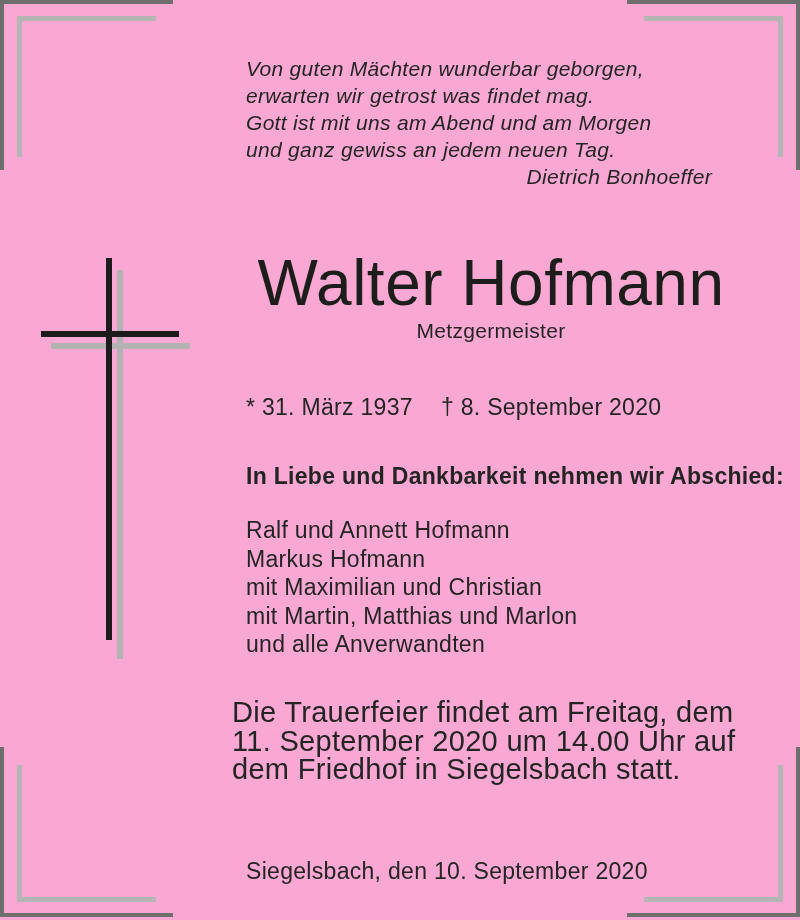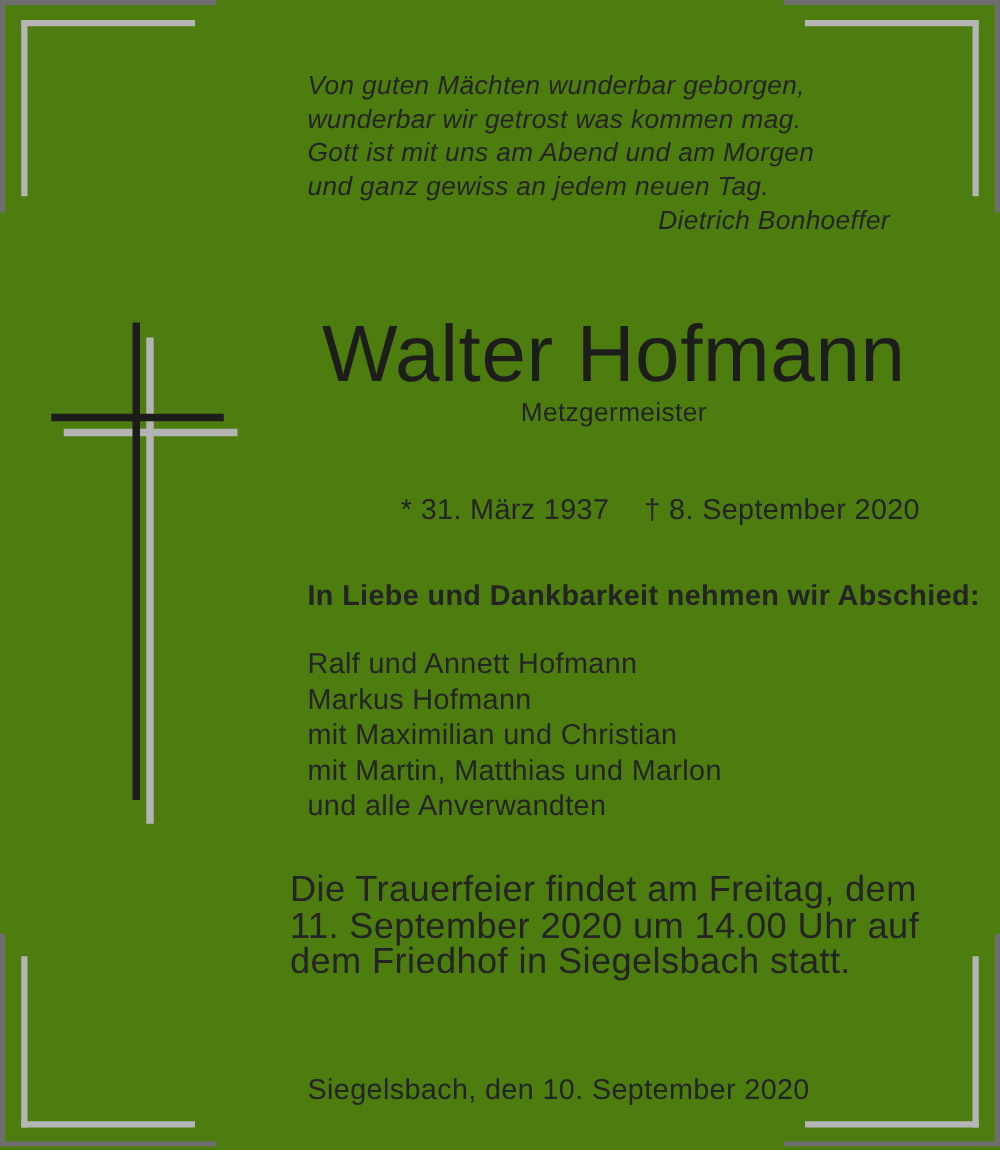--- a/index.html
+++ b/index.html
@@ -1,20 +1,20 @@
 <!DOCTYPE html>
 <html><head>
 <meta charset="utf-8">
 <style>
   html, body { margin: 0; padding: 0; background: #ffffff; }
   .page {
     position: relative;
     width: 800px;
     height: 920px;
-    background: #4d7c0f;
+    background: #f9a8d4;
     overflow: hidden;
     font-family: "Liberation Sans", sans-serif;
     color: #242424;
   }
   
   .corner { position: absolute; box-sizing: border-box; }
   .tl-outer { left: 0; top: 0; width: 173px; height: 170px; border-top: 4px solid #6e6e6e; border-left: 4px solid #6e6e6e; }
   .tl-inner { left: 17px; top: 16px; width: 139px; height: 141px; border-top: 5px solid #b5b5b5; border-left: 5px solid #b5b5b5; }
   .tr-outer { right: 0; top: 0; width: 173px; height: 170px; border-top: 4px solid #6e6e6e; border-right: 4px solid #6e6e6e; }
   .tr-inner { right: 17px; top: 16px; width: 139px; height: 141px; border-top: 5px solid #b5b5b5; border-right: 5px solid #b5b5b5; }
@@ -42,21 +42,21 @@
     font-size: 64px; line-height: 66px; font-weight: 400;
     letter-spacing: 0.5px; color: #1d1d1b;
   }
   .profession {
     left: 246px; top: 318px; width: 490px;
     text-align: center; font-size: 21px; line-height: 26px;
     letter-spacing: 0.3px;
   }
   .dates {
     left: 246px; top: 394px; width: 490px;
-    text-align: right; font-size: 23px; line-height: 26px;
+    text-align: left; font-size: 23px; line-height: 26px;
     letter-spacing: 0.3px;
   }
   .dates .death { margin-left: 28px; }
   .farewell {
     left: 246px; top: 462px;
     font-size: 23px; line-height: 28px; letter-spacing: 0.3px; font-weight: bold;
   }
   .family {
     left: 246px; top: 516px;
     font-size: 23px; line-height: 28.5px; letter-spacing: 0.3px;
@@ -86,21 +86,21 @@
 
   <div>
     <div class="cross-bar cross-gray-v"></div>
     <div class="cross-bar cross-gray-h"></div>
     <div class="cross-bar cross-black-v"></div>
     <div class="cross-bar cross-black-h"></div>
   </div>
 
   <div class="txt poem">
     <div>Von guten Mächten wunderbar geborgen,</div>
-    <div>wunderbar wir getrost was kommen mag.</div>
+    <div>erwarten wir getrost was findet mag.</div>
     <div>Gott ist mit uns am Abend und am Morgen</div>
     <div>und ganz gewiss an jedem neuen Tag.</div>
     <div class="poem-author">Dietrich Bonhoeffer</div>
   </div>
 
   <h1 class="txt deceased-name">Walter Hofmann</h1>
 
   <div class="txt profession">Metzgermeister</div>
 
   <div class="txt dates">

